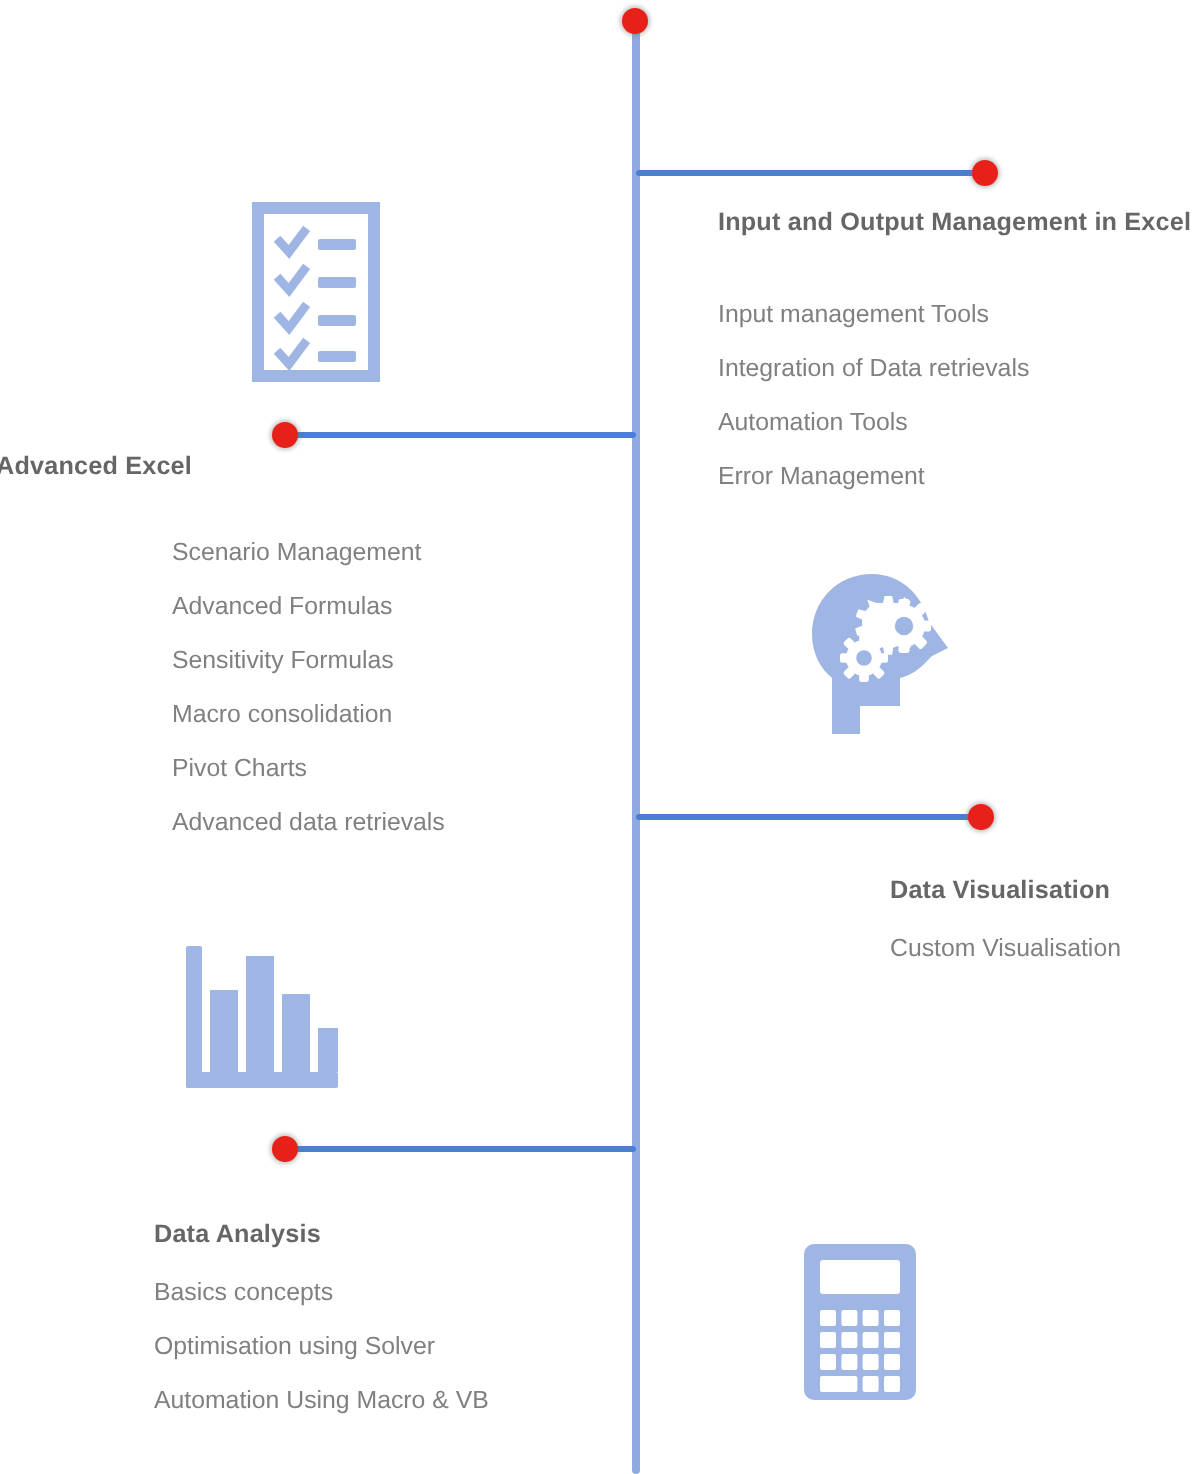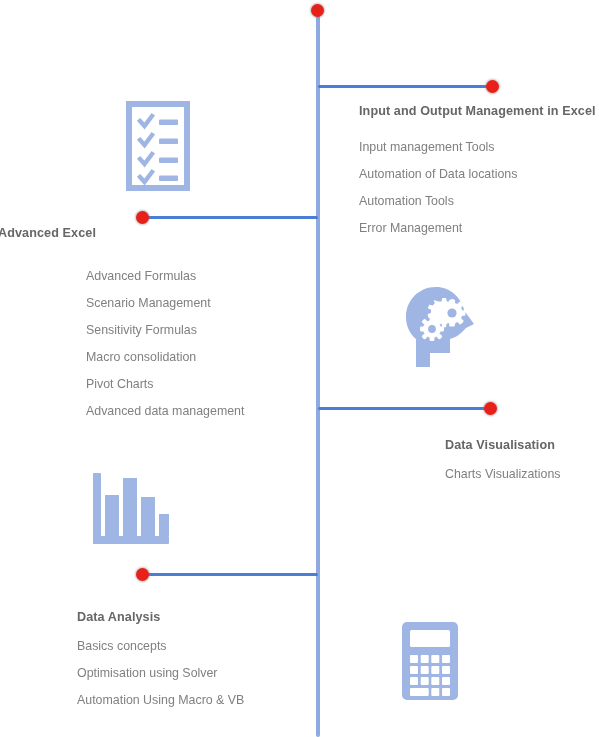--- a/index.html
+++ b/index.html
@@ -161,46 +161,46 @@
 
         <rect x="8" y="66" width="18.7" height="8" rx="1"></rect>
         <rect x="29.3" y="66" width="8" height="8" rx="1"></rect>
         <rect x="40" y="66" width="8" height="8" rx="1"></rect>
       </g>
     </svg>
   </div>
 
   <div class="sect clip-right" style="left:359px;top:104px;">
     <h3>Input and Output Management in Excel</h3>
-    <ul class="items" style="margin-top:16px;">
+    <ul class="items" style="margin-top:26px;">
       <li>Input management Tools</li>
-      <li>Automation of Data locations</li>
+      <li>Integration of Data retrievals</li>
       <li>Automation Tools</li>
       <li>Error Management</li>
     </ul>
   </div>
 
   <div class="sect" style="left:-2px;top:226px;">
     <h3>Advanced Excel</h3>
   </div>
   <div class="sect" style="left:86px;top:263px;">
     <ul class="items">
+      <li>Scenario Management</li>
       <li>Advanced Formulas</li>
-      <li>Scenario Management</li>
       <li>Sensitivity Formulas</li>
       <li>Macro consolidation</li>
       <li>Pivot Charts</li>
-      <li>Advanced data management</li>
+      <li>Advanced data retrievals</li>
     </ul>
   </div>
 
   <div class="sect" style="left:404px;top:438px;margin-left:41px;">
     <h3>Data Visualisation</h3>
     <ul class="items" style="margin-top:9px;">
-      <li>Charts Visualizations</li>
+      <li>Custom Visualisation</li>
     </ul>
   </div>
 
   <div class="sect" style="left:77px;top:610px;">
     <h3>Data Analysis</h3>
     <ul class="items" style="margin-top:9px;">
       <li>Basics concepts</li>
       <li>Optimisation using Solver</li>
       <li>Automation Using Macro &amp; VB</li>
     </ul>

